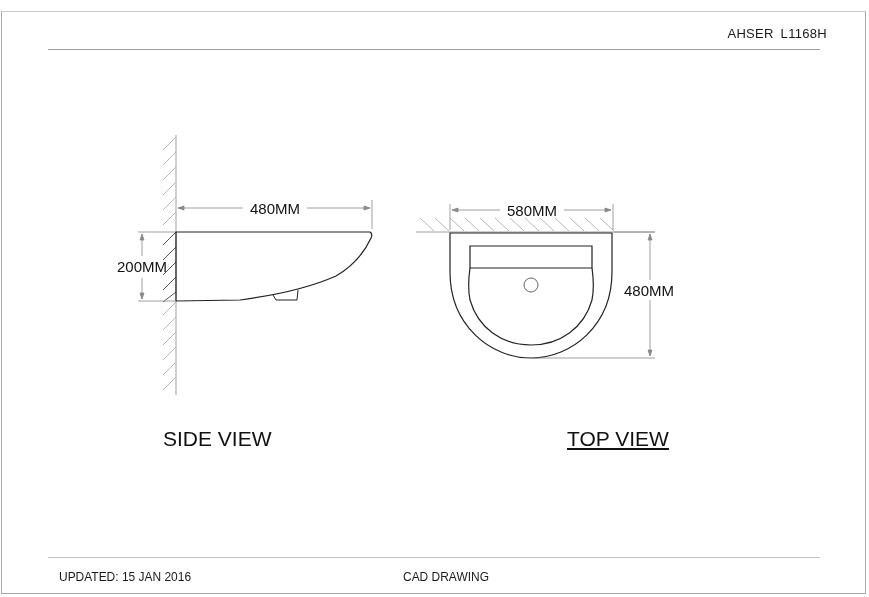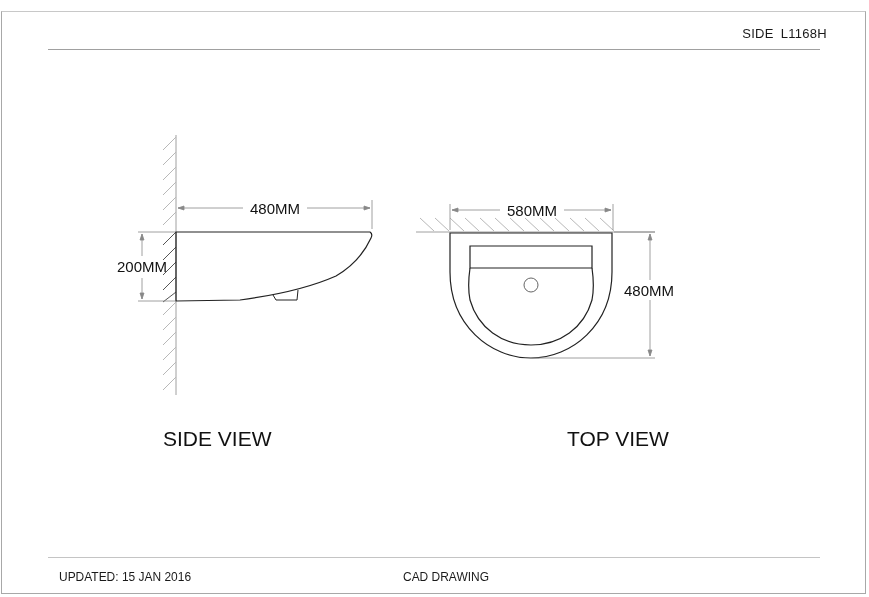--- a/index.html
+++ b/index.html
@@ -53,42 +53,42 @@
     }
     .footer-updated { left: 59px; }
     .footer-type { left: 403px; }
     .view-label {
       position: absolute;
       top: 427px;
       font-size: 21px;
       color: #111111;
     }
     .side-label { left: 163px; }
-    .top-label { left: 567px; }
+    .top-label { left: 567px; text-decoration: underline; }
     svg.drawing {
       position: absolute;
       left: 0;
       top: 0;
       width: 869px;
       height: 597px;
     }
     .dim-text {
       font-family: "Liberation Sans", sans-serif;
       font-size: 15px;
       fill: #111111;
     }
   </style>
 </head>
 <body>
 
 <div class="frame"></div>
 <div class="rule top"></div>
 <div class="rule bottom"></div>
 
-<div class="model-code">SIDE  L1168H</div>
+<div class="model-code">AHSER  L1168H</div>
 
 <svg class="drawing" viewBox="0 0 869 597" xmlns="http://www.w3.org/2000/svg">
 
   <g>
 
     <line x1="176" y1="135" x2="176" y2="395" stroke="#a0a0a0" stroke-width="1"></line>
 
     <g stroke="#b8b8b8" stroke-width="1">
       <line x1="163" y1="150" x2="176" y2="137"></line>
       <line x1="163" y1="165" x2="176" y2="152"></line>

